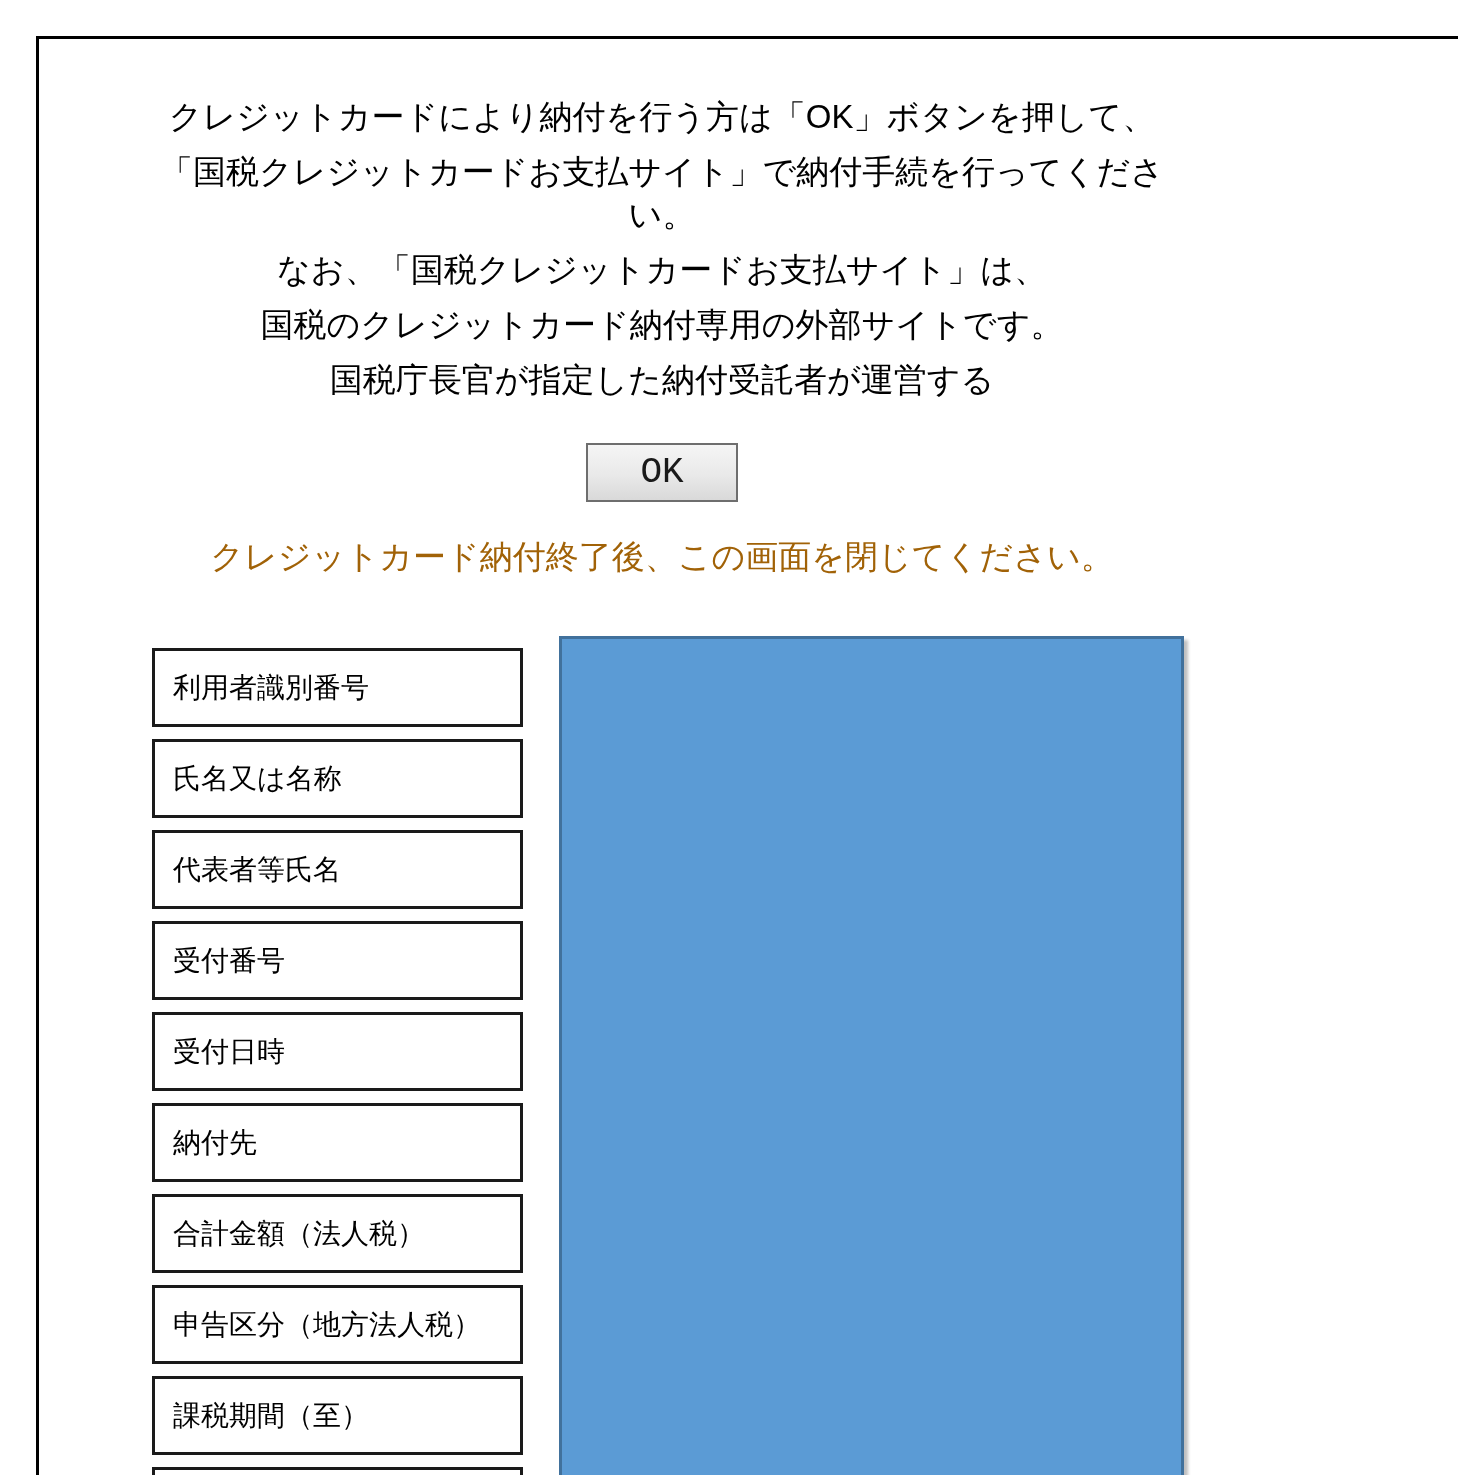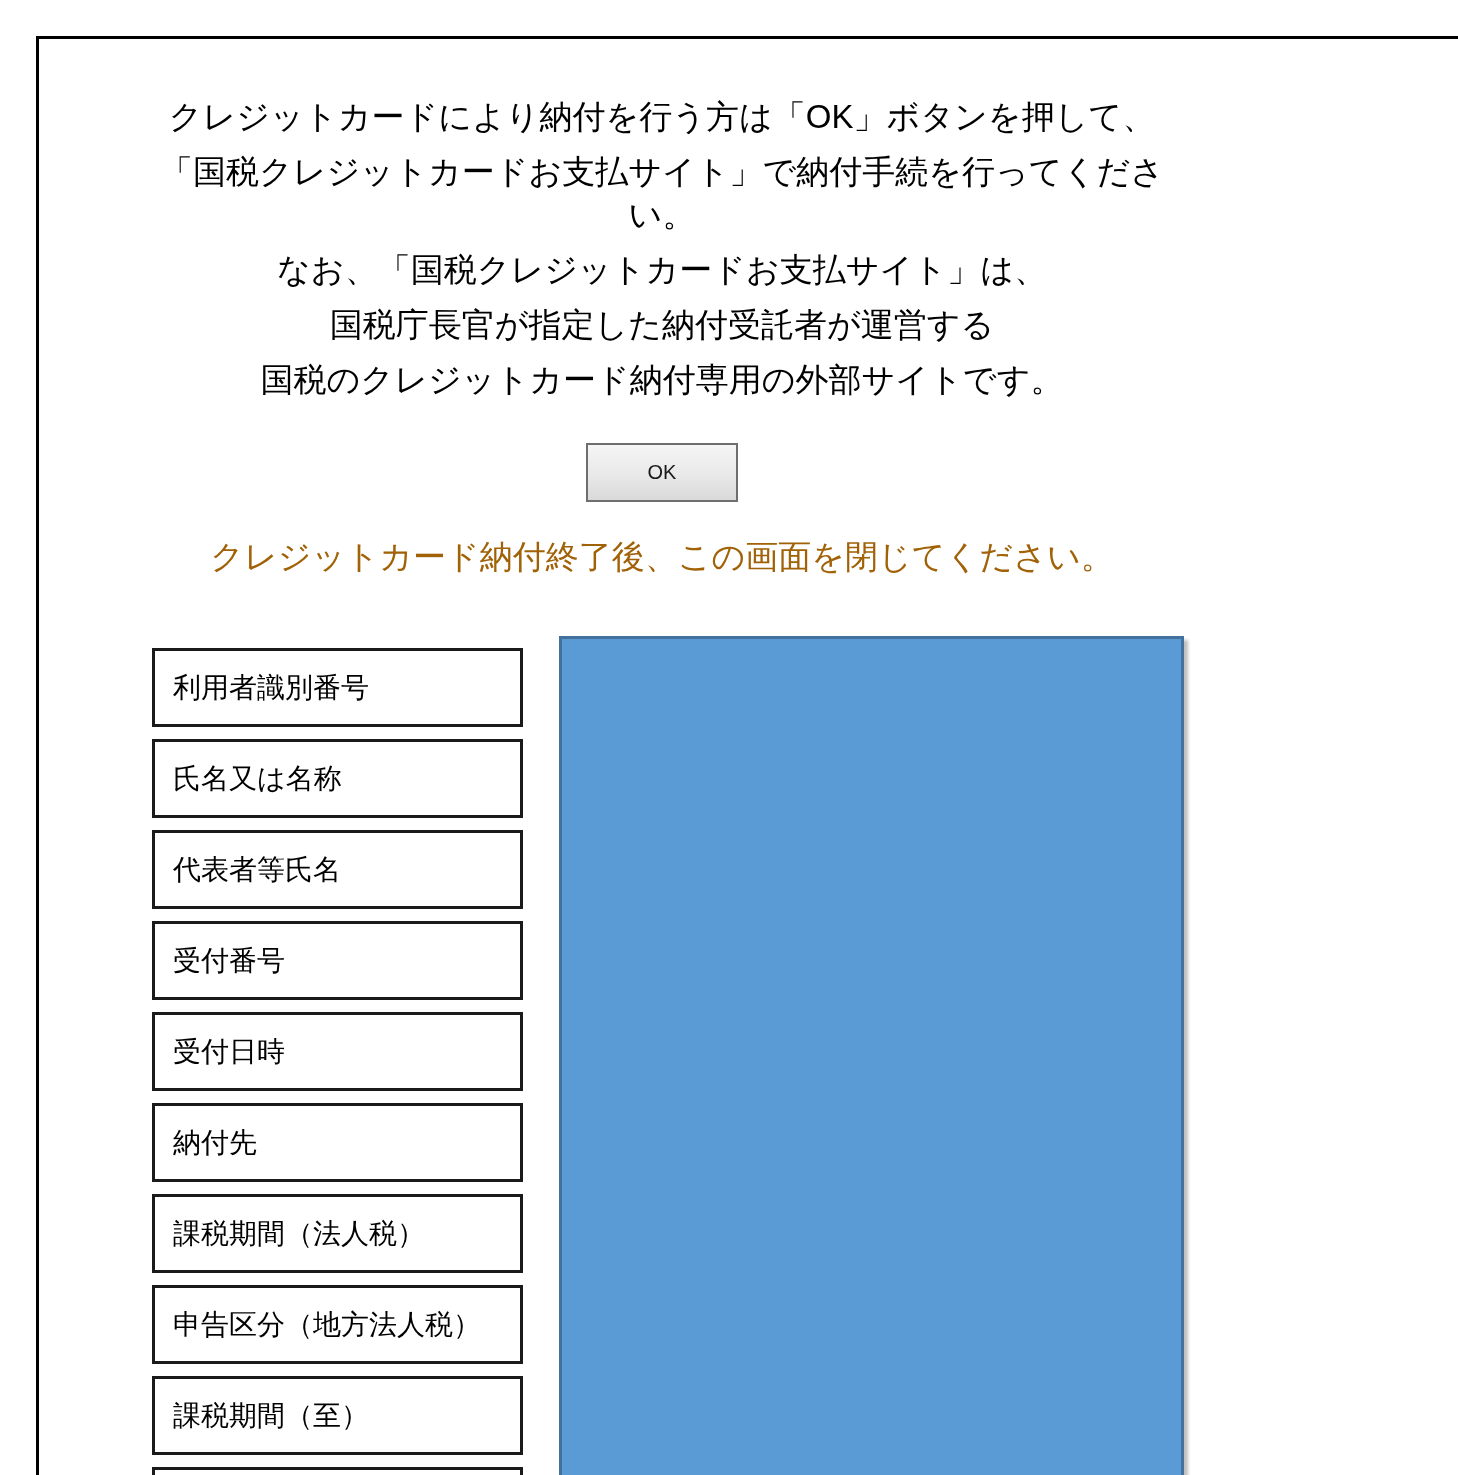--- a/index.html
+++ b/index.html
@@ -32,22 +32,22 @@
     color: #000000;
     letter-spacing: 0px;
   }
   .ok-button {
     display: block;
     margin: 42px auto 0 auto;
     width: 152px;
     height: 59px;
     background: linear-gradient(to bottom, #f5f5f5 0%, #e9e9e9 55%, #d9d9d9 100%);
     border: 2px solid #6e6e6e;
-    font-family: Liberation Sans, sans-serif;
-    font-size: 20px;
+    font-family: Liberation Mono, monospace;
+    font-size: 36px;
     color: #1a1a1a;
     text-align: center;
     cursor: pointer;
   }
   .close-instruction {
     margin-top: 33px;
     text-align: center;
     font-size: 33px;
     line-height: 43px;
     color: #a16207;
@@ -83,37 +83,37 @@
 </head>
 <body>
 
 <div class="page">
   <div class="content">
 
     <div class="header-text">
       <div>クレジットカードにより納付を行う方は「OK」ボタンを押して、</div>
       <div>「国税クレジットカードお支払サイト」で納付手続を行ってください。</div>
       <div>なお、「国税クレジットカードお支払サイト」は、</div>
+      <div>国税のクレジットカード納付専用の外部サイトです。</div>
       <div>国税庁長官が指定した納付受託者が運営する</div>
-      <div>国税のクレジットカード納付専用の外部サイトです。</div>
     </div>
 
     <button class="ok-button" type="button">OK</button>
 
     <div class="close-instruction">クレジットカード納付終了後、この画面を閉じてください。</div>
 
     <div class="data-table">
       <div class="label-col">
         <div class="label-cell">利用者識別番号</div>
         <div class="label-cell">氏名又は名称</div>
         <div class="label-cell">代表者等氏名</div>
         <div class="label-cell">受付番号</div>
         <div class="label-cell">受付日時</div>
         <div class="label-cell">納付先</div>
-        <div class="label-cell">課税期間（法人税）</div>
+        <div class="label-cell">合計金額（法人税）</div>
         <div class="label-cell">申告区分（地方法人税）</div>
         <div class="label-cell">課税期間（至）</div>
         <div class="label-cell">合計金額</div>
       </div>
       <div class="masked-area"></div>
     </div>
 
   </div>
 </div>
 

